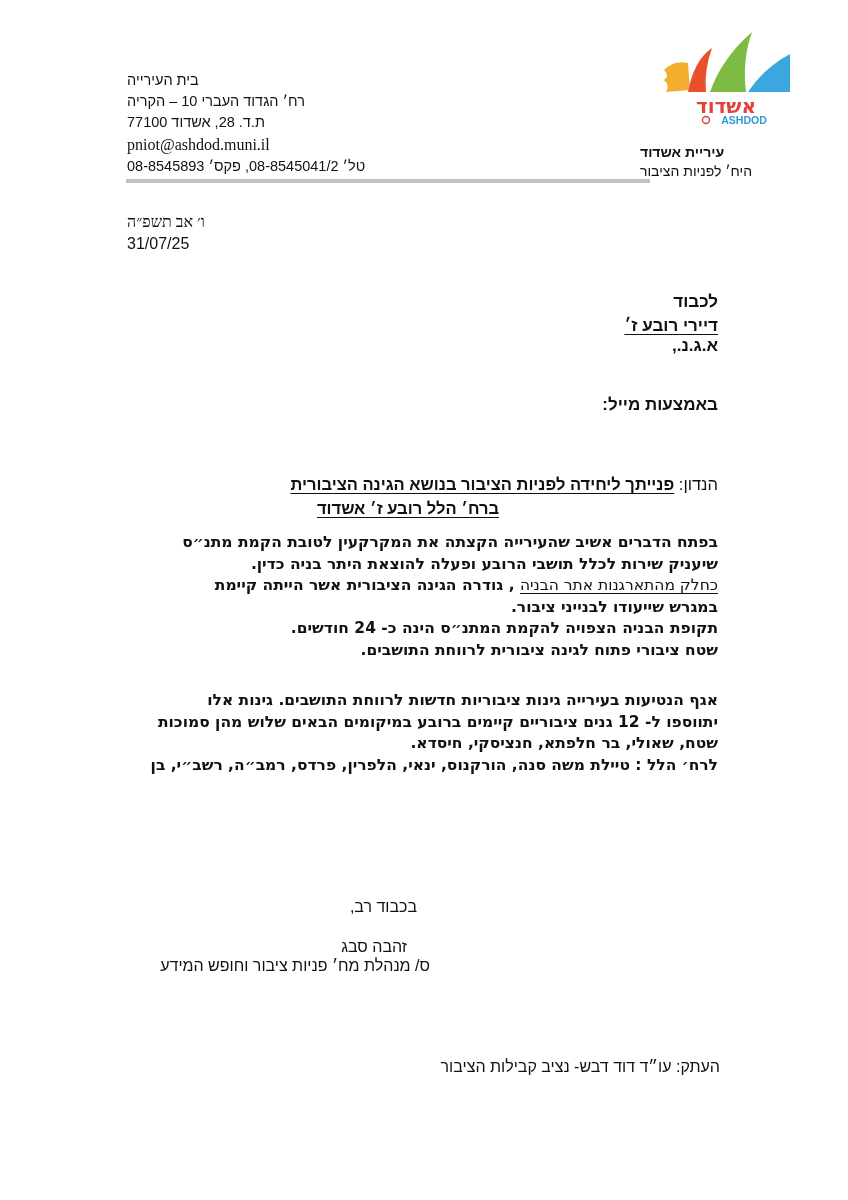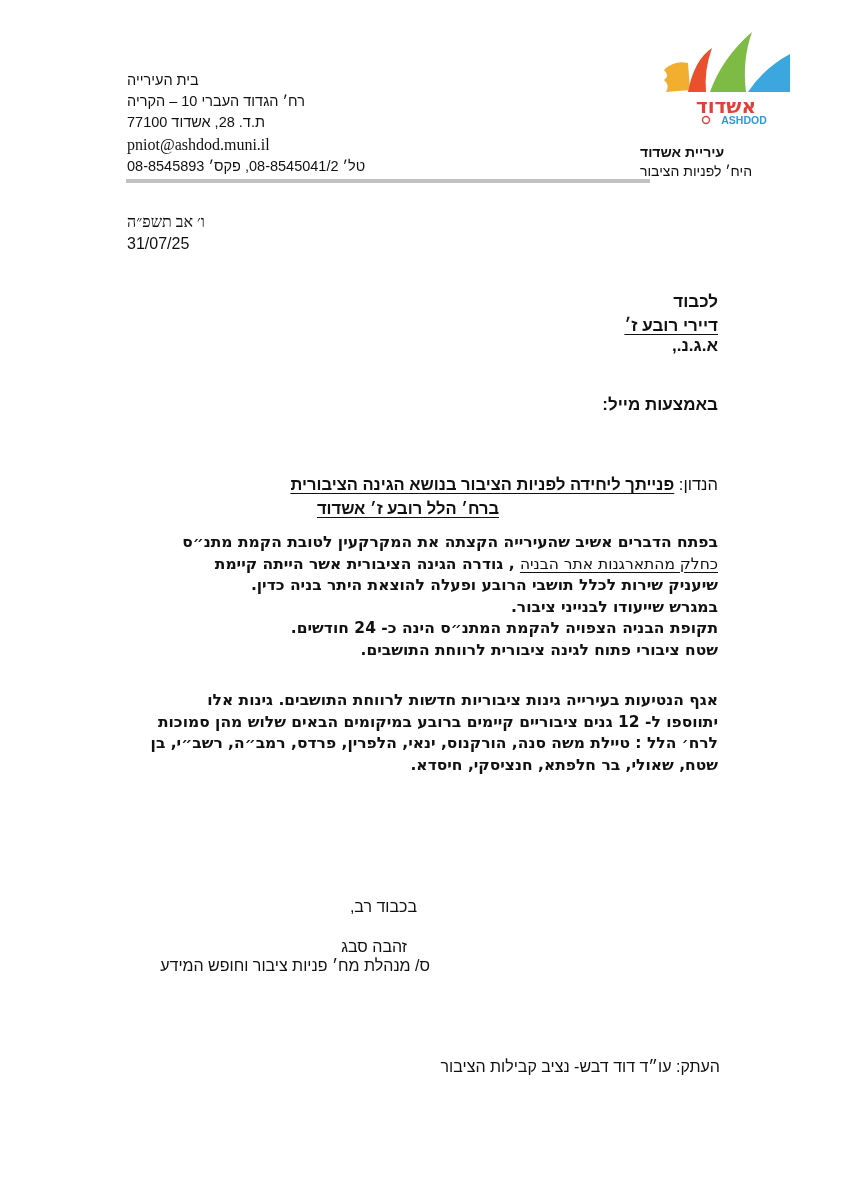--- a/index.html
+++ b/index.html
@@ -95,32 +95,32 @@
 <div id="subject" class="abs sans rtl">
   <div>
     <span>הנדון:</span>
     <span class="u">פנייתך ליחידה לפניות הציבור בנושא הגינה הציבורית</span>
   </div>
   <div class="l2"><span class="u">ברח׳ הלל רובע ז׳ אשדוד</span></div>
 </div>
 
 <div id="p1" class="abs para rtl">
   <span class="line">בפתח הדברים אשיב  שהעירייה הקצתה את המקרקעין לטובת הקמת מתנ״ס</span>
+  <span class="line">שיעניק שירות לכלל תושבי הרובע ופעלה להוצאת היתר בניה כדין.</span>
   <span class="line"><span class="ul">כחלק מהתארגנות  אתר הבניה</span><span> , גודרה הגינה הציבורית אשר הייתה קיימת</span></span>
-  <span class="line">שיעניק שירות לכלל תושבי הרובע ופעלה להוצאת היתר בניה כדין.</span>
   <span class="line">במגרש שייעודו לבנייני ציבור.</span>
   <span class="line">תקופת הבניה הצפויה להקמת המתנ״ס הינה כ- 24 חודשים.</span>
   <span class="line">שטח ציבורי פתוח לגינה ציבורית לרווחת התושבים.</span>
 </div>
 
 <div id="p2" class="abs para rtl">
   <span class="line">אגף הנטיעות בעירייה גינות ציבוריות חדשות לרווחת התושבים. גינות אלו</span>
   <span class="line">יתווספו ל- 12 גנים ציבוריים קיימים ברובע במיקומים הבאים שלוש מהן סמוכות</span>
+  <span class="line">שטח, שאולי, בר חלפתא, חנציסקי, חיסדא.</span>
   <span class="line">לרח׳ הלל : טיילת משה סנה, הורקנוס, ינאי, הלפרין, פרדס, רמב״ה, רשב״י, בן</span>
-  <span class="line">שטח, שאולי, בר חלפתא, חנציסקי, חיסדא.</span>
 </div>
 
 <div id="closing" class="abs sans rtl">
   <div class="c1">בכבוד רב,</div>
   <div class="c2">זהבה סבג</div>
   <div class="c3">ס/ מנהלת מח׳ פניות ציבור וחופש המידע</div>
 </div>
 
 <div id="cc" class="abs sans rtl">העתק: עו״ד דוד דבש- נציב קבילות הציבור</div>
 

